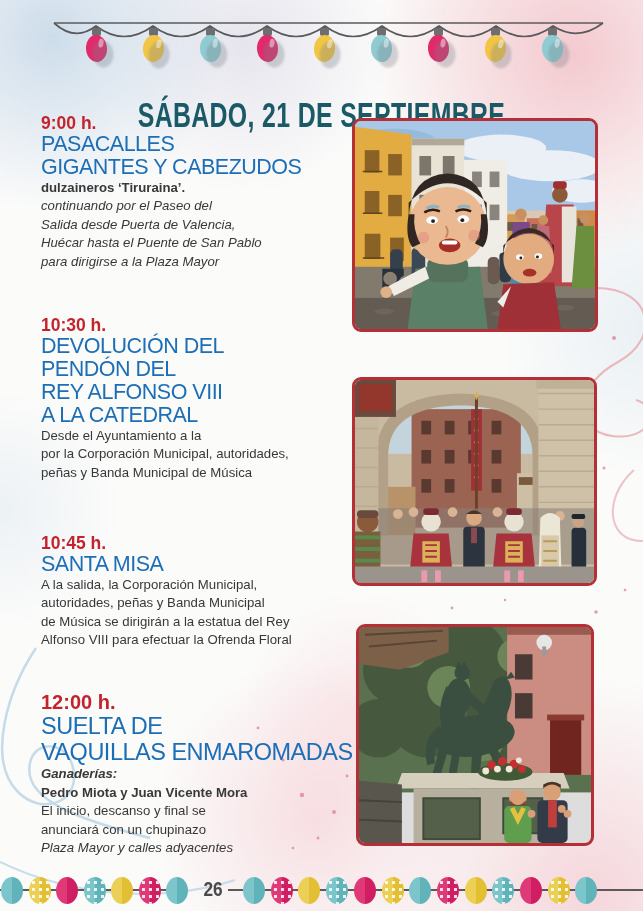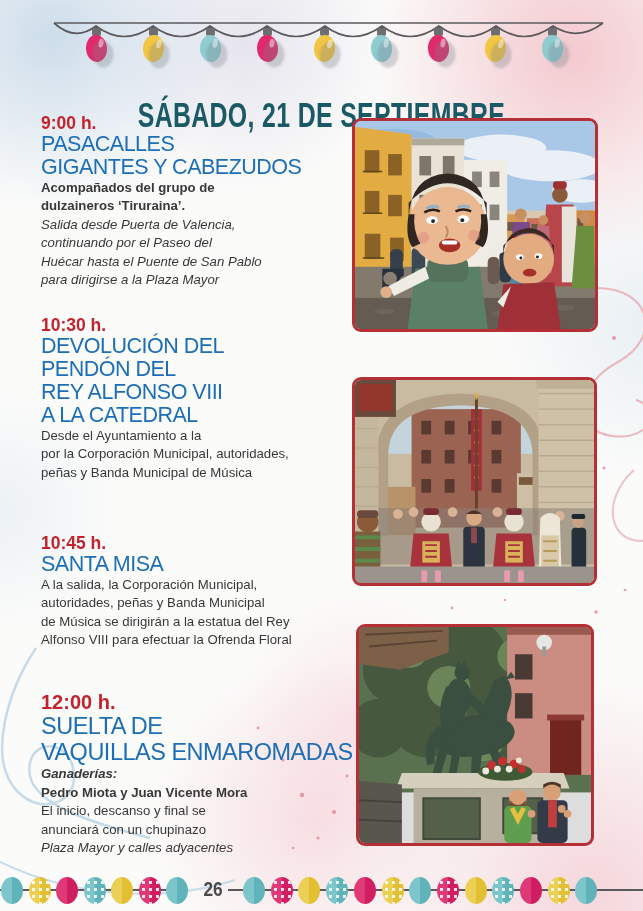--- a/index.html
+++ b/index.html
@@ -136,24 +136,23 @@
 
   <h1 class="page-title">SÁBADO, 21 DE SEPTIEMBRE</h1>
 
   <section class="event" id="event-0">
     <div class="event-time">9:00 h.</div>
     <div class="event-titles">
         <div class="title-line">PASACALLES</div>
         <div class="title-line">GIGANTES Y CABEZUDOS</div>
       </div>
     <div class="event-body">
-        <div class="body-line semibold">Acompañados del grupo de</div>
         <div class="body-line semibold">dulzaineros ‘Tiruraina’.</div>
+        <div class="body-line italic">continuando por el Paseo del</div>
         <div class="body-line italic">Salida desde Puerta de Valencia,</div>
-        <div class="body-line italic">continuando por el Paseo del</div>
         <div class="body-line italic">Huécar hasta el Puente de San Pablo</div>
         <div class="body-line italic">para dirigirse a la Plaza Mayor</div>
       </div>
   </section>
 
   <section class="event" id="event-1">
     <div class="event-time">10:30 h.</div>
     <div class="event-titles">
         <div class="title-line">DEVOLUCIÓN DEL</div>
         <div class="title-line">PENDÓN DEL</div>

